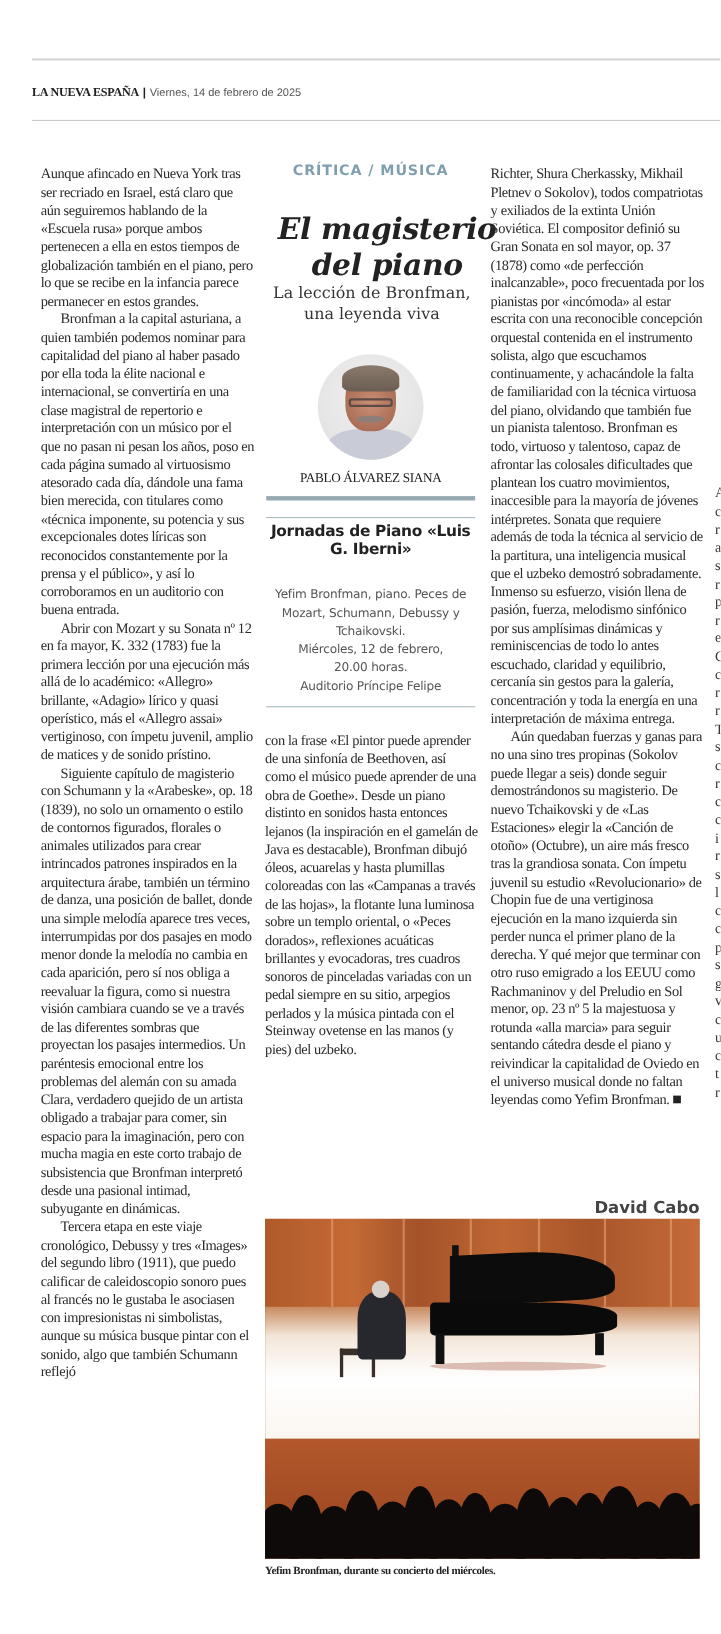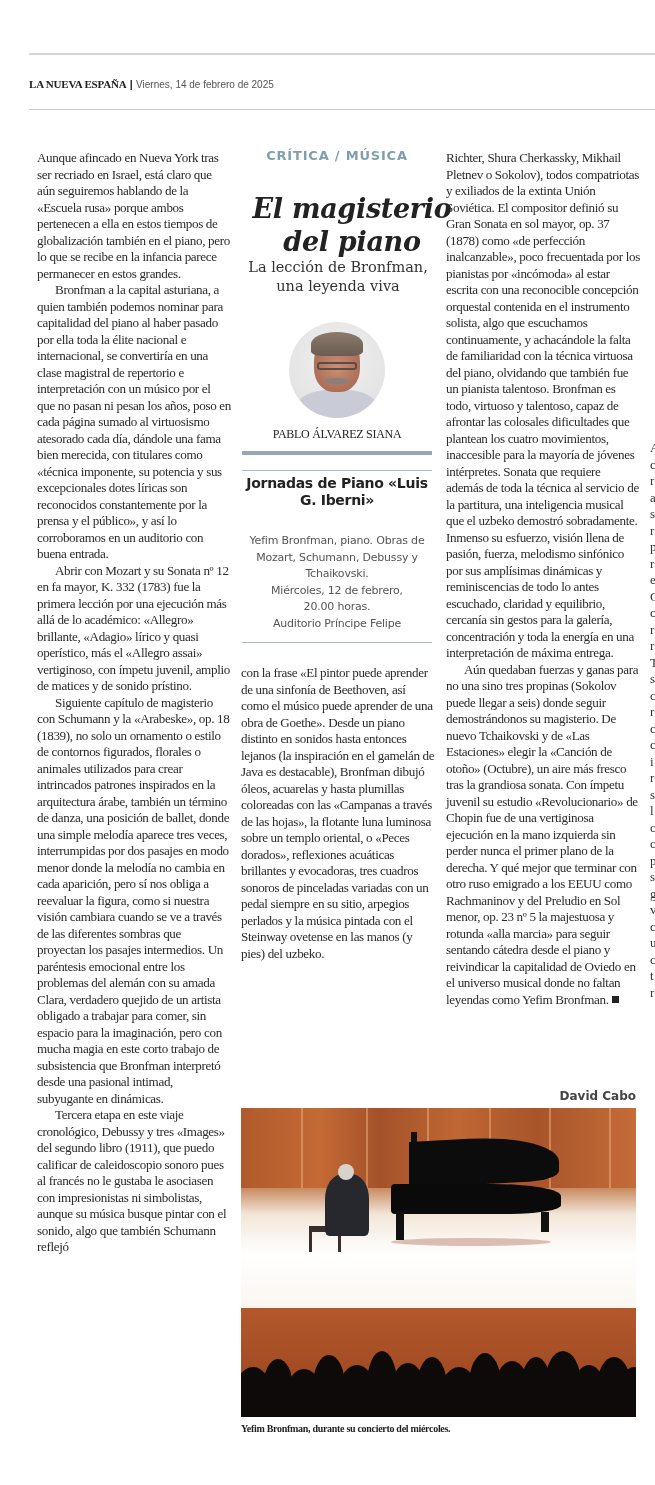--- a/index.html
+++ b/index.html
@@ -46,21 +46,21 @@
   .rule-thick { position: absolute; left: 242px; top: 451px; width: 190px; height: 4px; background: #96a9b3; }
   .rule-thin { position: absolute; left: 242px; top: 470px; width: 190px; height: 1px; background: #aabac2; }
   .rule-thin2 { position: absolute; left: 242px; top: 642px; width: 190px; height: 1px; background: #aabac2; }
 
   .event-title { position: absolute; left: 240px; top: 475px; width: 194px; text-align: center;
                  font-family: "DejaVu Sans", sans-serif; font-weight: bold; font-size: 14px; line-height: 17px; color: #222; letter-spacing: -0.3px; }
   .event-info { position: absolute; left: 240px; top: 533px; width: 194px; text-align: center;
                 font-family: "DejaVu Sans", sans-serif; font-size: 11px; line-height: 16.6px; color: #555; letter-spacing: -0.2px; }
 
   .credit { position: absolute; left: 540px; top: 1089px; width: 96px; text-align: right;
-            font-family: "DejaVu Sans", sans-serif; font-size: 12px; font-weight: bold; color: #444; }
+            font-family: "DejaVu Sans", sans-serif; font-size: 15px; font-weight: bold; color: #444; }
 
   .photo { position: absolute; left: 241px; top: 1108px; width: 395px; height: 309px; overflow: hidden; background: #a65a2f; }
   .photo .wall { position: absolute; left: 0; top: 0; width: 100%; height: 80px;
                  background: linear-gradient(90deg, #b05a2b 0%, #c46a35 20%, #a4522a 35%, #c06733 55%, #a8552b 75%, #c56c38 100%); }
   .photo .seam { position: absolute; top: 0; width: 2px; height: 80px; background: rgba(235,170,120,0.55); }
   .photo .stage { position: absolute; left: 0; top: 80px; width: 100%; height: 120px;
                   background: linear-gradient(#c88a60 0%, #f3e6d8 22%, #ffffff 55%, #fbf6f0 100%); }
   .photo .band { position: absolute; left: 0; top: 200px; width: 100%; height: 109px;
                  background: linear-gradient(#b3582c 0%, #a24b23 60%, #8a3e1d 100%); }
   .photo .piano-lid { position: absolute; left: 168px; top: 30px; width: 150px; height: 46px; background: #0c0c0c;
@@ -114,21 +114,21 @@
   <div class="glasses"></div>
   <div class="mustache"></div>
 </div>
 
 <div class="byline">PABLO ÁLVAREZ SIANA</div>
 <div class="rule-thick"></div>
 <div class="rule-thin"></div>
 
 <div class="event-title">Jornadas de Piano «Luis G. Iberni»</div>
 <div class="event-info">
-  <div>Yefim Bronfman, piano. Obras de Mozart, Schumann, Debussy y Tchaikovski.</div>
+  <div>Yefim Bronfman, piano. Peces de Mozart, Schumann, Debussy y Tchaikovski.</div>
   <div>Miércoles, 12 de febrero,</div>
   <div>20.00 horas.</div>
   <div>Auditorio Príncipe Felipe</div>
 </div>
 <div class="rule-thin2"></div>
 
 <div class="col col-mid">
   <p class="first">con la frase «El pintor puede aprender de una sinfonía de Beethoven, así como el músico puede aprender de una obra de Goethe». Desde un piano distinto en sonidos hasta entonces lejanos (la inspiración en el gamelán de Java es destacable), Bronfman dibujó óleos, acuarelas y hasta plumillas coloreadas con las «Campanas a través de las hojas», la flotante luna luminosa sobre un templo oriental, o «Peces dorados», reflexiones acuáticas brillantes y evocadoras, tres cuadros sonoros de pinceladas variadas con un pedal siempre en su sitio, arpegios perlados y la música pintada con el Steinway ovetense en las manos (y pies) del uzbeko.</p>
 </div>
 

